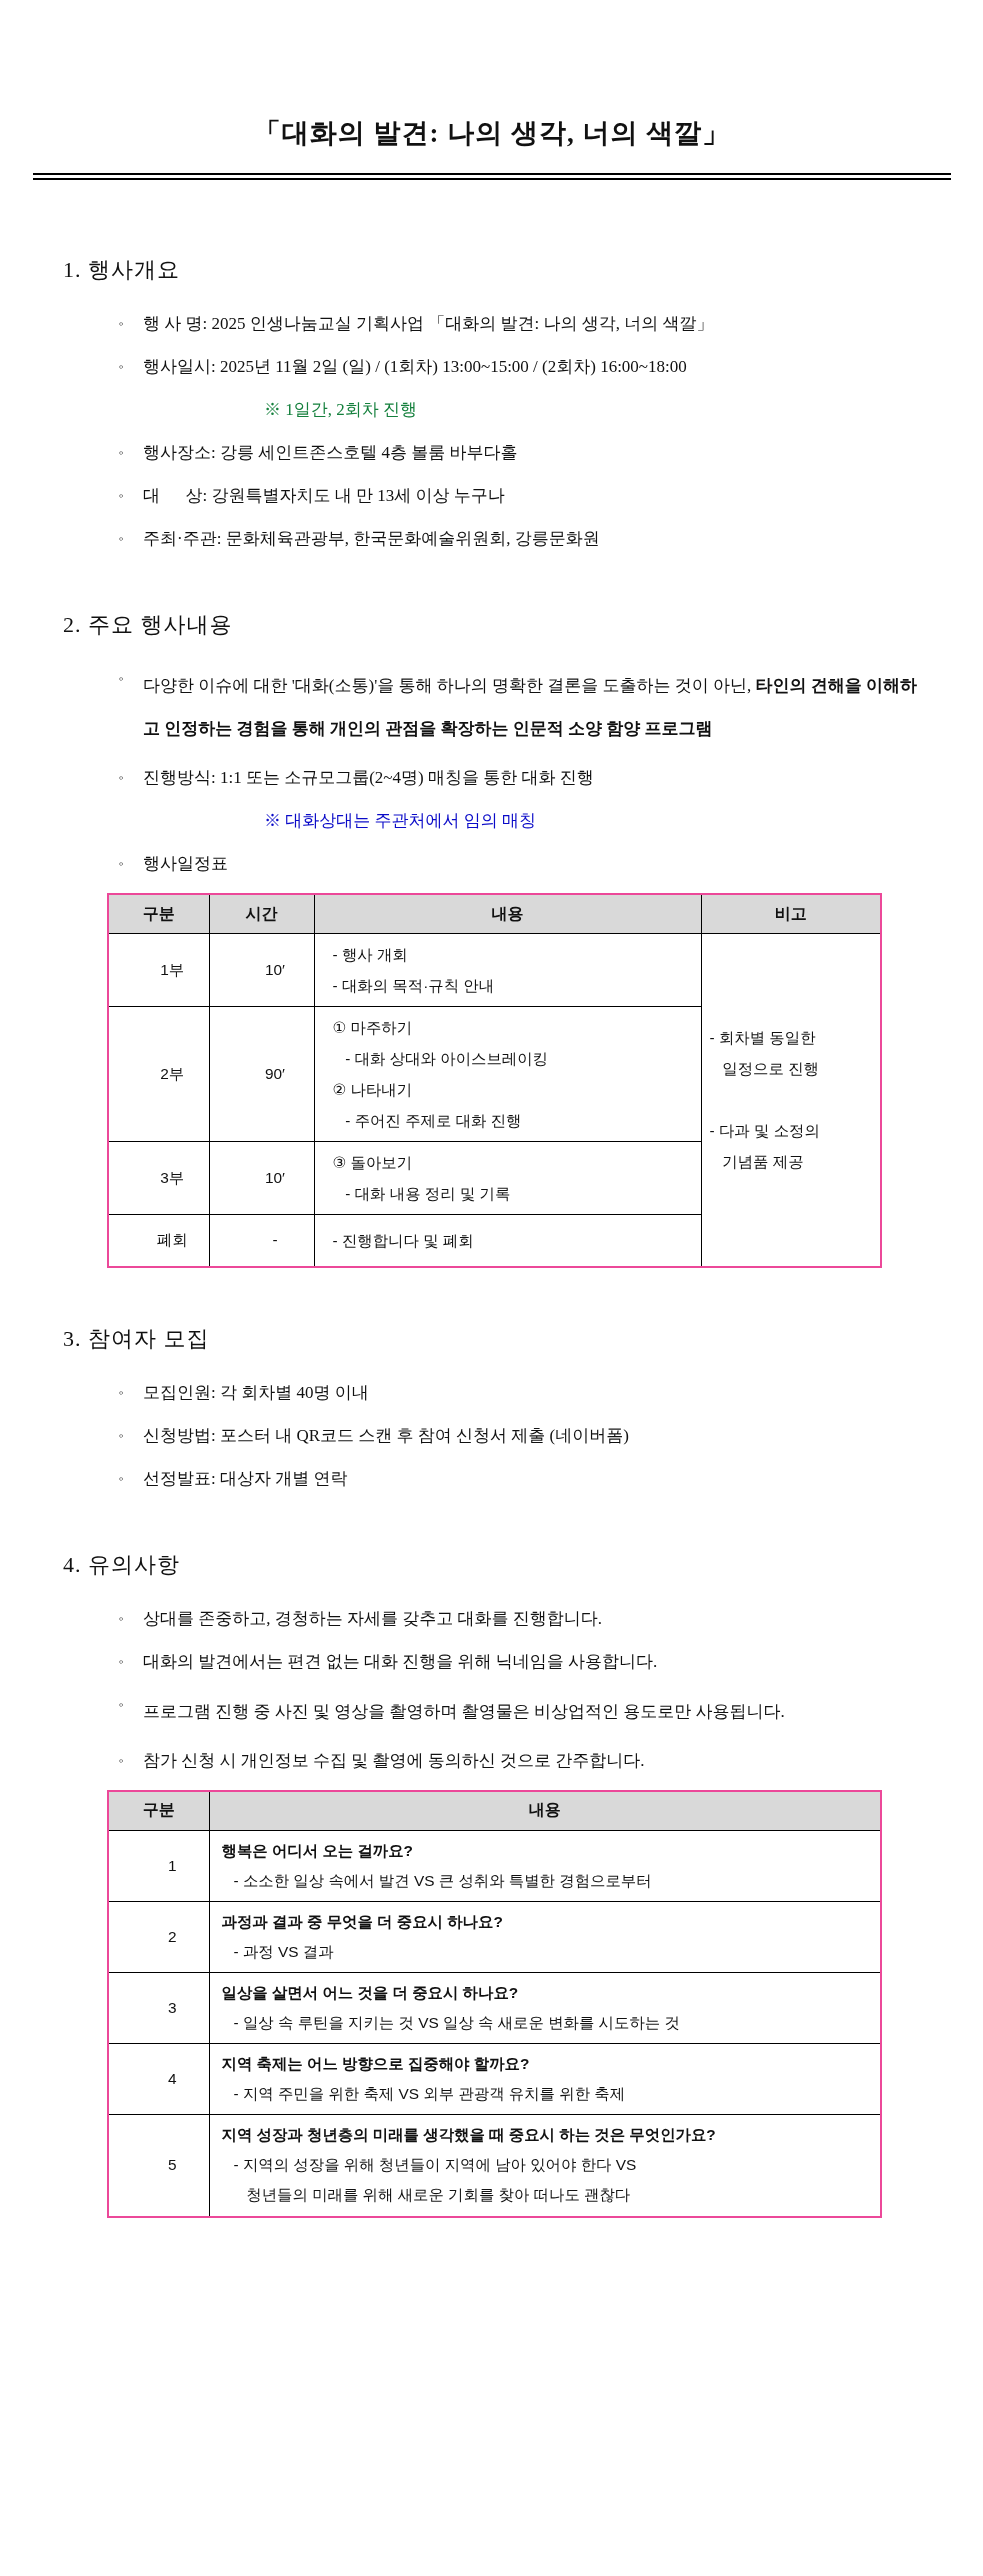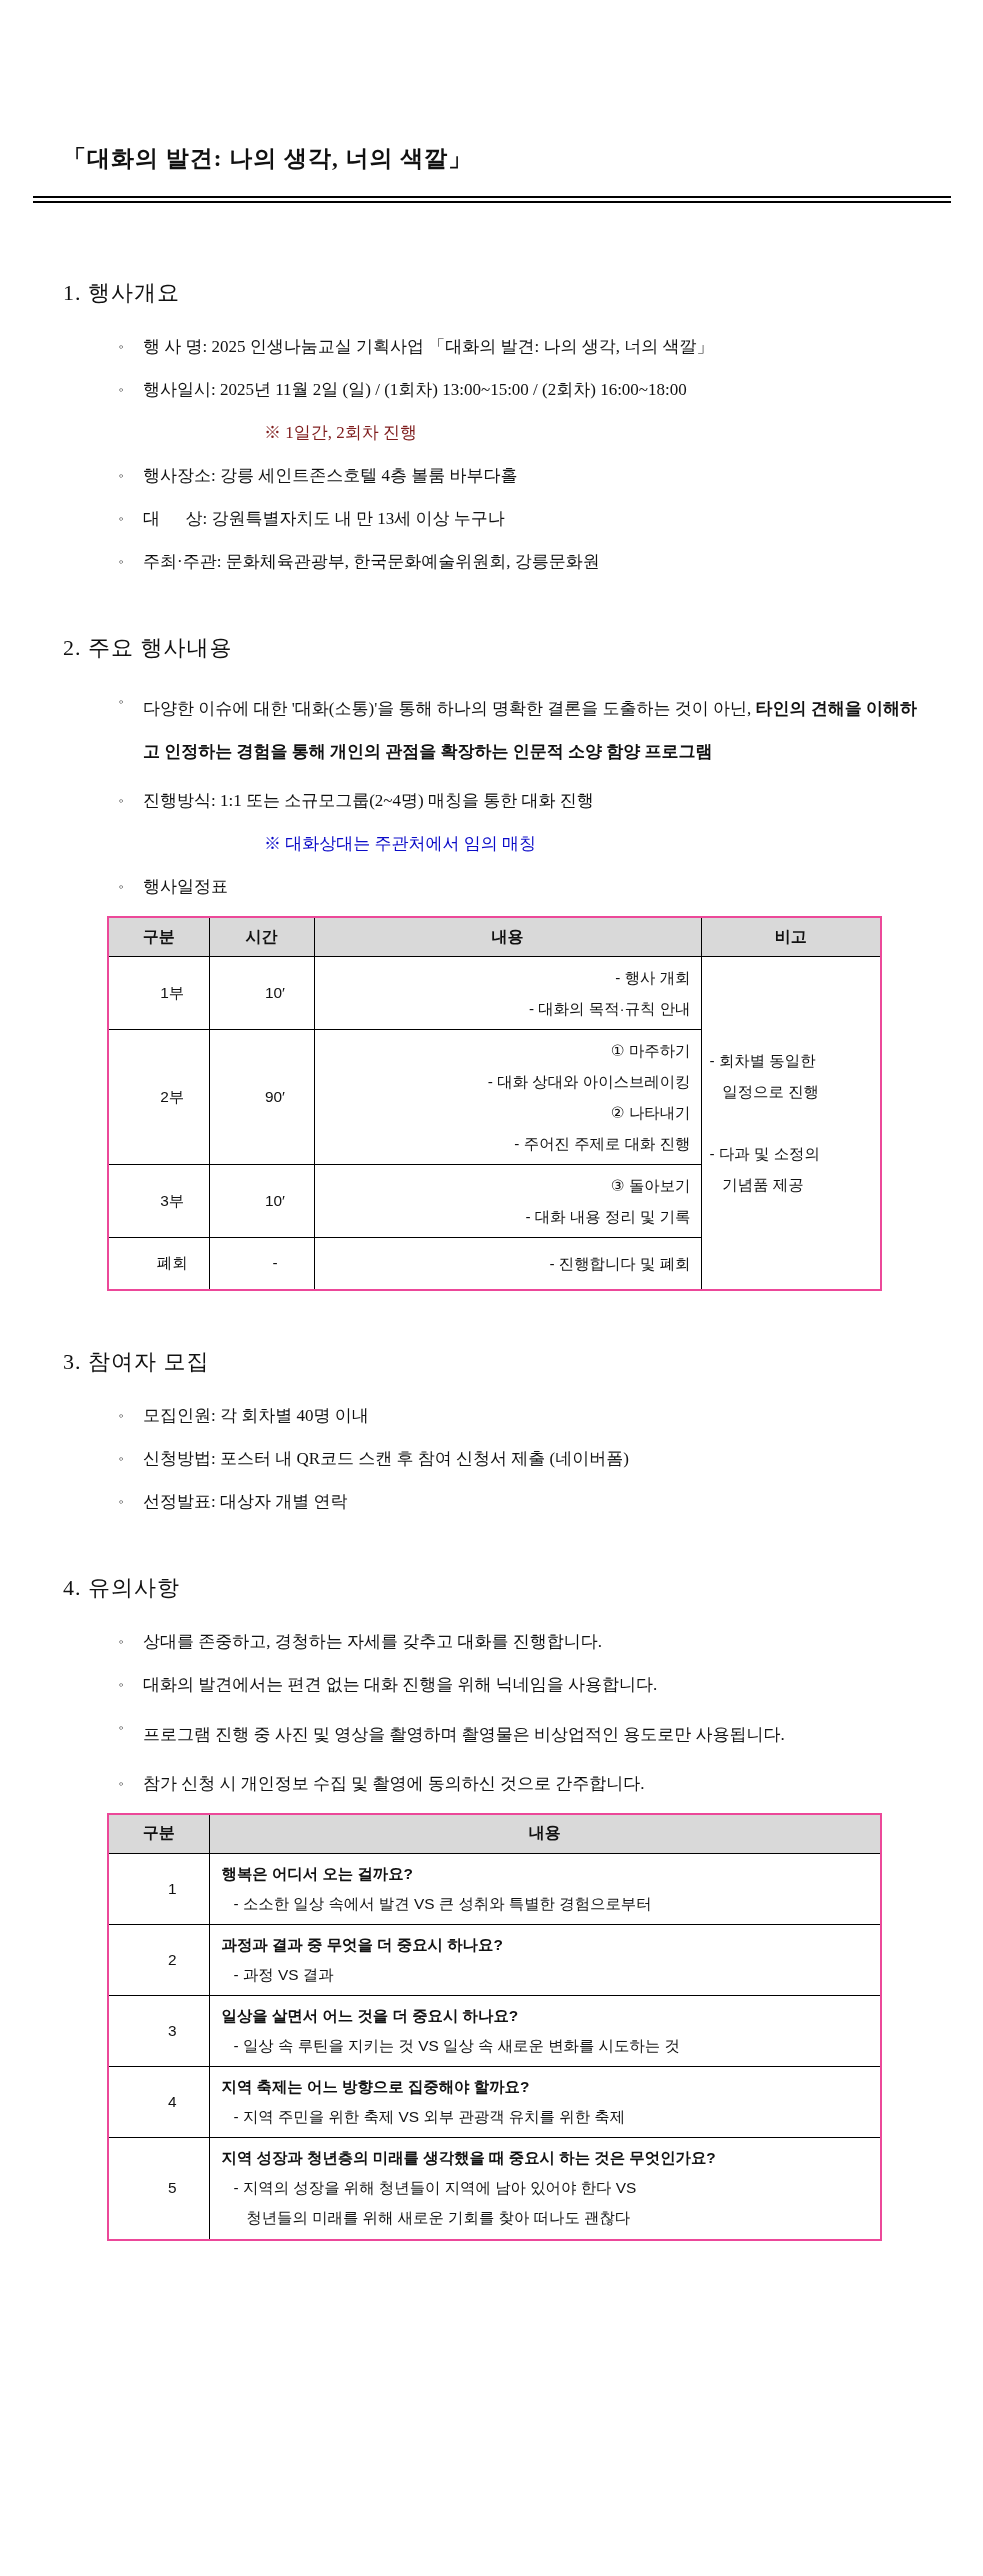--- a/index.html
+++ b/index.html
@@ -4,21 +4,21 @@
 <style>
   html,body { margin:0; padding:0; }
   body {
     width: 984px; height: 2576px; overflow: hidden;
     background: #ffffff; color: #111;
     font-family: "Liberation Serif", "DejaVu Serif", serif;
   }
   .page { padding: 115px 63px 0 63px; }
 
   .title-line1 { font-size: 25px; font-weight: bold; text-align: center; letter-spacing: 1px; }
-  .title-line2 { font-size: 23px; font-weight: bold; text-align: left; margin-top: 28px; letter-spacing: 1px; }
+  .title-line2 { font-size: 27px; font-weight: bold; text-align: center; margin-top: 0; letter-spacing: 1px; }
   .double-rule { margin: 22px -30px 0 -30px; height: 3px;
                  border-top: 2.5px solid #000; border-bottom: 2.5px solid #000; }
 
   .section { margin-top: 56px; }
   .section.first { margin-top: 75px; }
   .section-heading { font-size: 22px; font-weight: normal; letter-spacing: 1px; }
 
   .blist { margin-top: 24px; padding-left: 56px; }
   .bullet { display: flex; align-items: flex-start; margin-bottom: 13px; }
   .marker { width: 24px; flex: none; font-size: 13px; line-height: 30px; }
@@ -35,21 +35,21 @@
     font-family: "Liberation Sans", "DejaVu Sans", sans-serif;
     font-size: 15.4px; color: #111;
     border: 2px solid #ec4899;
   }
   table.doc-table th, table.doc-table td { border: 1.5px solid #000; }
   table.doc-table th {
     background: #d9d9d9; font-weight: bold; height: 36px;
     text-align: center; font-size: 16px;
   }
   td.c { text-align: center; vertical-align: middle; padding-left: 28px; }
-  td.content { padding: 5px 10px; line-height: 31px; white-space: pre-wrap; vertical-align: middle; text-align: right; }
+  td.content { padding: 5px 18px; line-height: 31px; white-space: pre-wrap; vertical-align: middle; }
   td.remark { padding: 5px 8px; line-height: 31px; white-space: pre-wrap; vertical-align: middle; }
   td.topic { padding: 5px 12px; vertical-align: middle; }
   .topic-title { font-weight: bold; line-height: 30px; }
   .topic-sub { line-height: 30px; padding-left: 12px; white-space: pre-wrap; }
 </style>
 </head>
 <body>
 
 <div class="page">
 
@@ -60,21 +60,21 @@
     <div class="section-heading">1. 행사개요</div>
     <div class="blist">
       <div class="bullet">
         <span class="marker">◦</span>
         <span class="btext">행 사 명: 2025 인생나눔교실 기획사업 「대화의 발견: 나의 생각, 너의 색깔」</span>
       </div>
       <div class="bullet">
         <span class="marker">◦</span>
         <span class="btext">행사일시: 2025년 11월 2일 (일) / (1회차) 13:00~15:00 / (2회차) 16:00~18:00</span>
       </div>
-      <div class="note accent" style="color: #7f1d1d;">※ 1일간, 2회차 진행</div>
+      <div class="note accent" style="color: #15803d;">※ 1일간, 2회차 진행</div>
       <div class="bullet">
         <span class="marker">◦</span>
         <span class="btext">행사장소: 강릉 세인트존스호텔 4층 볼룸 바부다홀</span>
       </div>
       <div class="bullet">
         <span class="marker">◦</span>
         <span class="btext">대      상: 강원특별자치도 내 만 13세 이상 누구나</span>
       </div>
       <div class="bullet">
         <span class="marker">◦</span>

